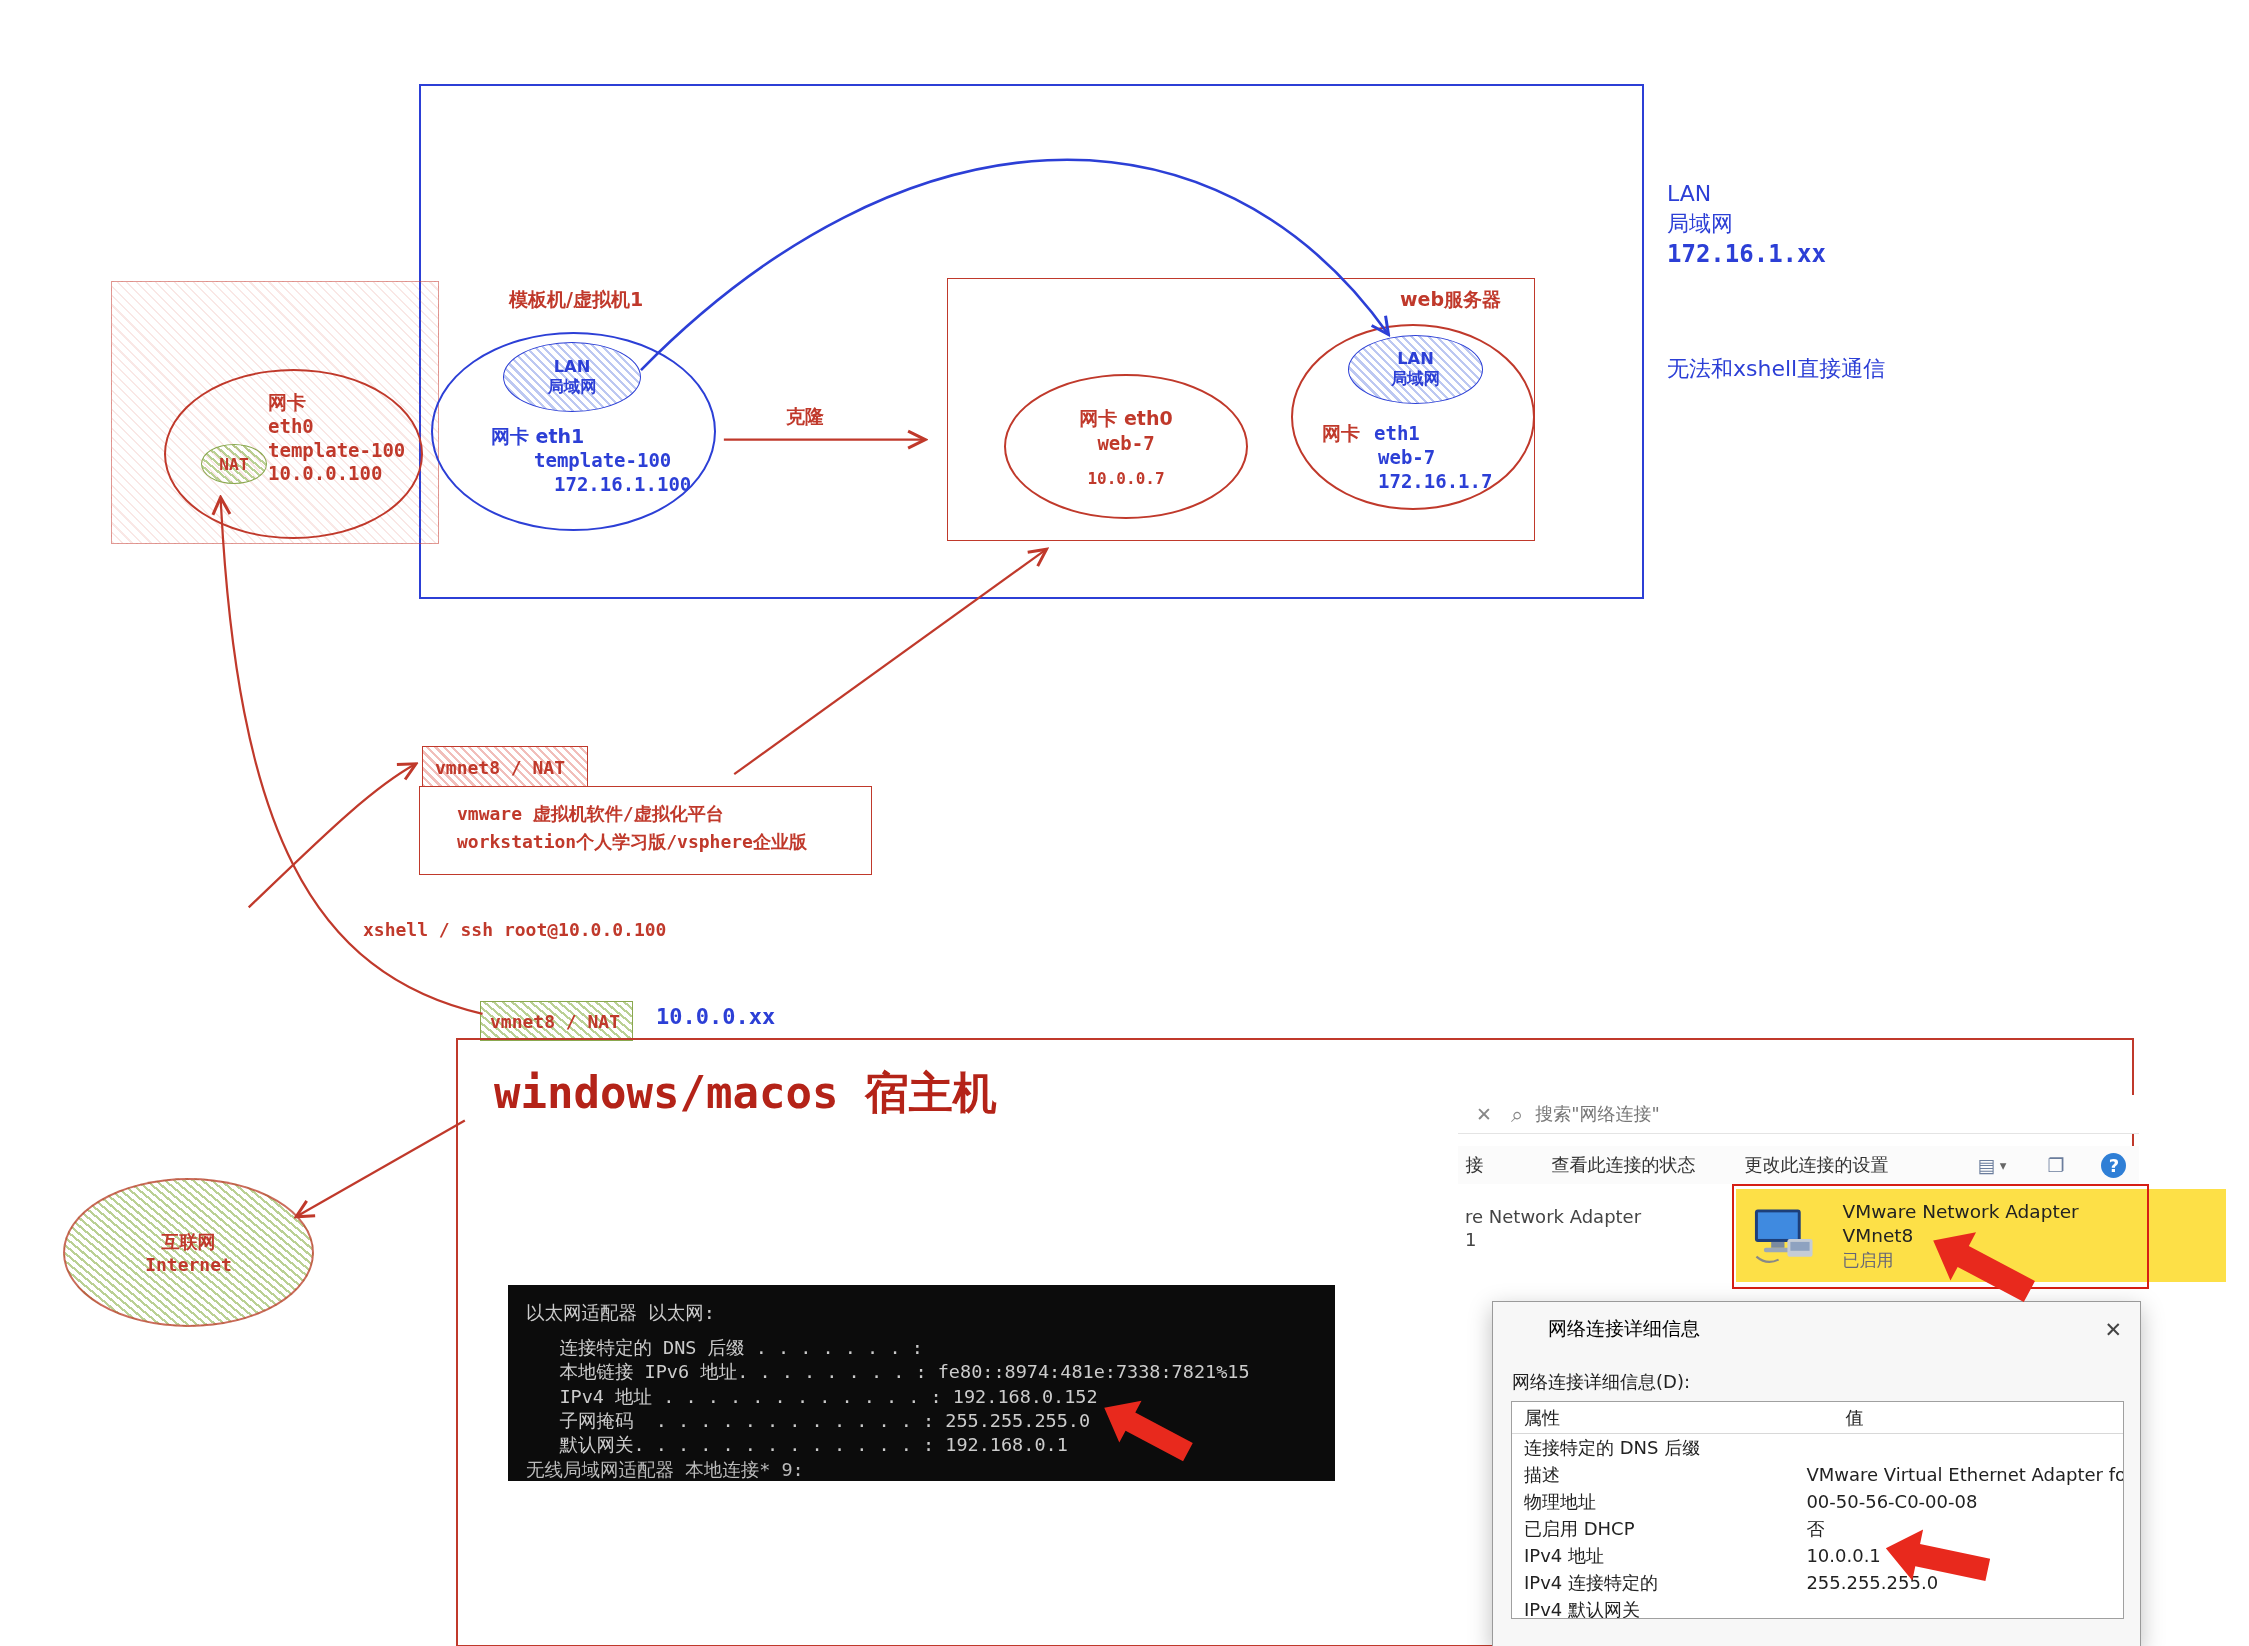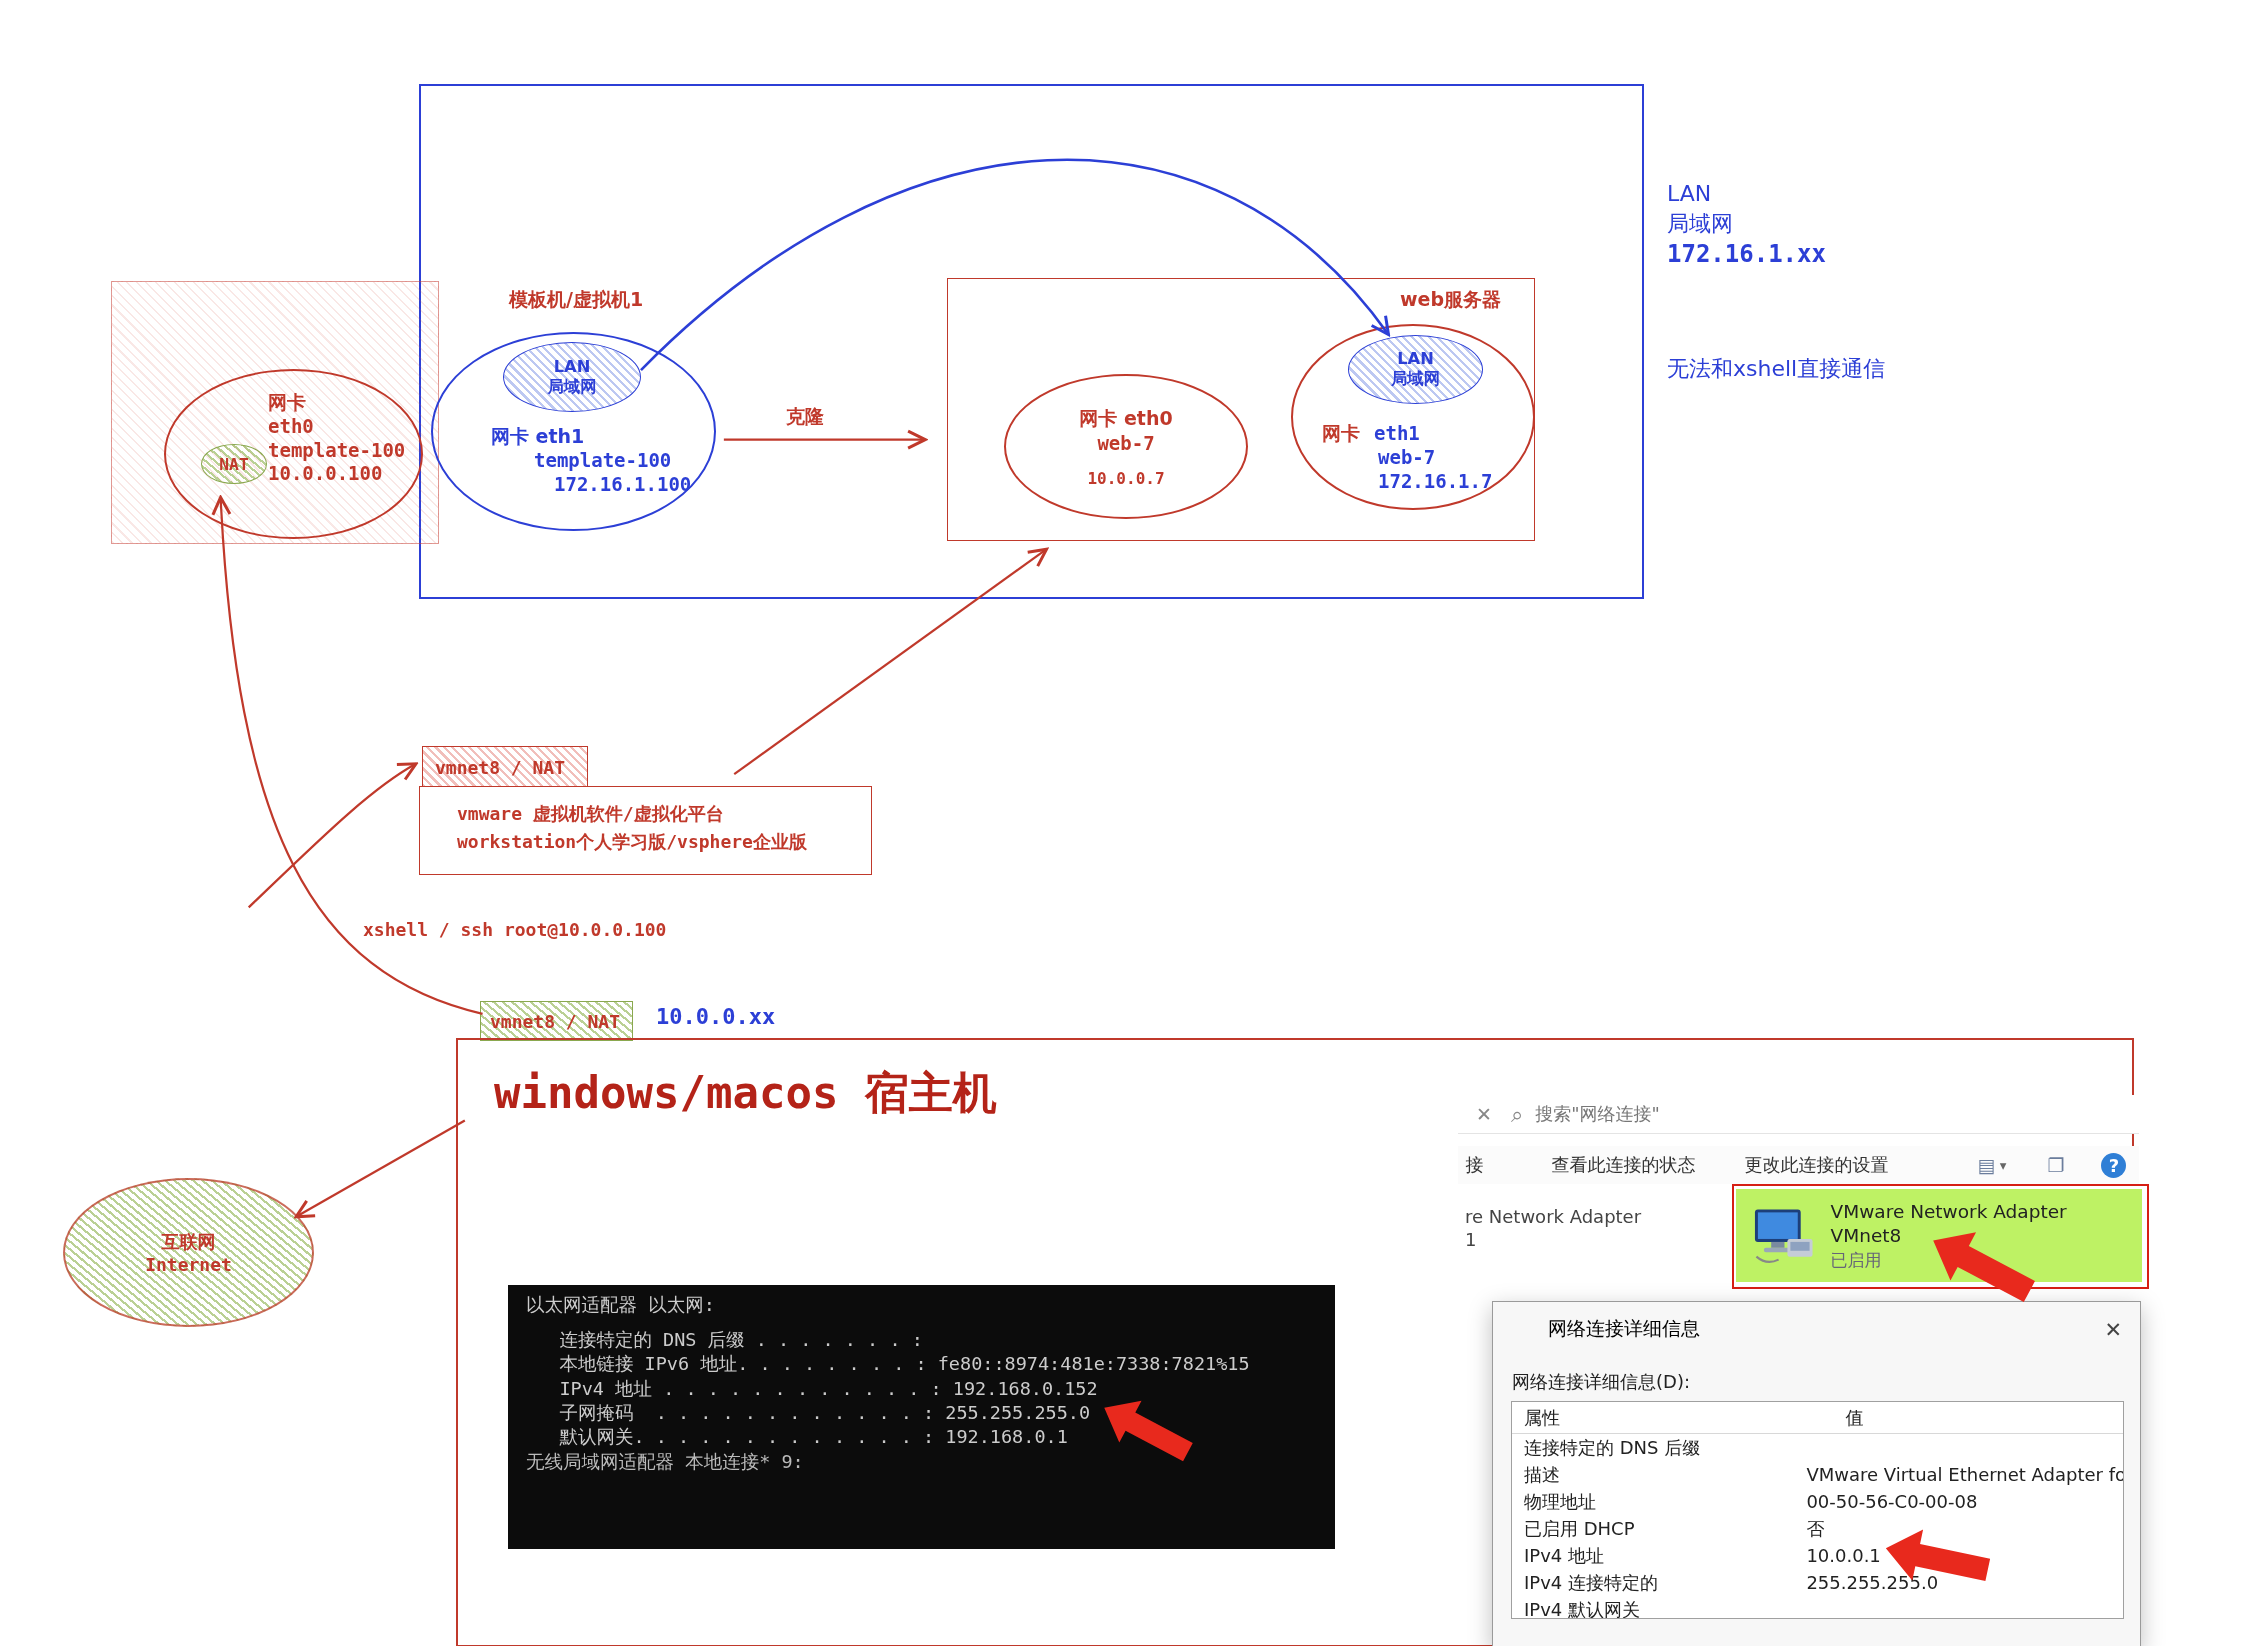--- a/index.html
+++ b/index.html
@@ -107,21 +107,21 @@
   <div class="abs mono bold blue" style="left:656px;top:1004px;font-size:22px;">10.0.0.xx</div>
 
   <div class="abs" style="left:456px;top:1038px;width:1674px;height:605px;border:2.2px solid #c0392b;"></div>
   <div class="abs mono bold" style="left:494px;top:1064px;font-size:44px;color:#b42318;">windows/macos 宿主机</div>
 
   <div class="abs ellipse hatch-green center-col" style="left:63px;top:1178px;width:247px;height:145px;border:2.2px solid rgba(190,70,50,0.8);">
     <span class="red bold" style="font-size:18px;">互联网</span>
     <span class="red bold mono" style="font-size:18px;">Internet</span>
   </div>
 
-  <div class="abs mono" style="left:508px;top:1285px;width:827px;height:264px;background:#0c0c0c;color:#cccccc;padding:8px 0 0 18px;box-sizing:border-box;overflow:hidden;">
+  <div class="abs mono" style="left:508px;top:1285px;width:827px;height:196px;background:#0c0c0c;color:#cccccc;padding:16px 0 0 18px;box-sizing:border-box;overflow:hidden;">
     <div class="term-line">以太网适配器 以太网:</div>
     <div class="term-line" style="height:10.4px;"></div>
     <div class="term-line">   连接特定的 DNS 后缀 . . . . . . . :</div>
     <div class="term-line">   本地链接 IPv6 地址. . . . . . . . : fe80::8974:481e:7338:7821%15</div>
     <div class="term-line">   IPv4 地址 . . . . . . . . . . . . : 192.168.0.152</div>
     <div class="term-line">   子网掩码  . . . . . . . . . . . . : 255.255.255.0</div>
     <div class="term-line">   默认网关. . . . . . . . . . . . . : 192.168.0.1</div>
     <div class="term-line" style="color:#bbbbbb;">无线局域网适配器 本地连接* 9:</div>
   </div>
 
@@ -141,21 +141,21 @@
     <span style="margin-left:37px;width:25px;height:25px;border-radius:50%;background:#2f7fd6;color:#fff;display:flex;align-items:center;justify-content:center;font-size:18px;font-weight:bold;">?</span>
   </div>
 
   <div class="abs winui" style="left:1458px;top:1184px;width:681px;height:118px;background:#ffffff;"></div>
 
   <div class="abs winui" style="left:1465px;top:1205px;font-size:18px;color:#444;line-height:1.3;">
     <div>re Network Adapter</div>
     <div>1</div>
   </div>
 
-  <div class="abs" style="left:1736px;top:1189px;width:406px;height:93px;background:#bef264;display:flex;align-items:center;">
+  <div class="abs" style="left:1736px;top:1189px;width:490px;height:93px;background:#fde047;display:flex;align-items:center;gap:12px;">
     <svg width="68" height="62" viewBox="0 0 92 84" style="margin-left:13.3px;flex:none;">
       <rect x="8" y="6" width="62" height="44" rx="4" fill="#1d3f7a"></rect>
       <rect x="12" y="10" width="54" height="36" fill="#3f8ae0"></rect>
       <rect x="30" y="50" width="18" height="8" fill="#7a8aa0"></rect>
       <rect x="20" y="58" width="38" height="6" rx="3" fill="#9aa7b8"></rect>
       <rect x="52" y="46" width="34" height="24" rx="3" fill="#c5ccd6"></rect>
       <rect x="56" y="50" width="26" height="12" fill="#8ea2c0"></rect>
       <path d="M10 70 q14 12 30 4" stroke="#888" stroke-width="3" fill="none"></path>
     </svg>
     <div style="margin-left:13.3px;font-size:18.5px;color:#222;line-height:1.3;">

